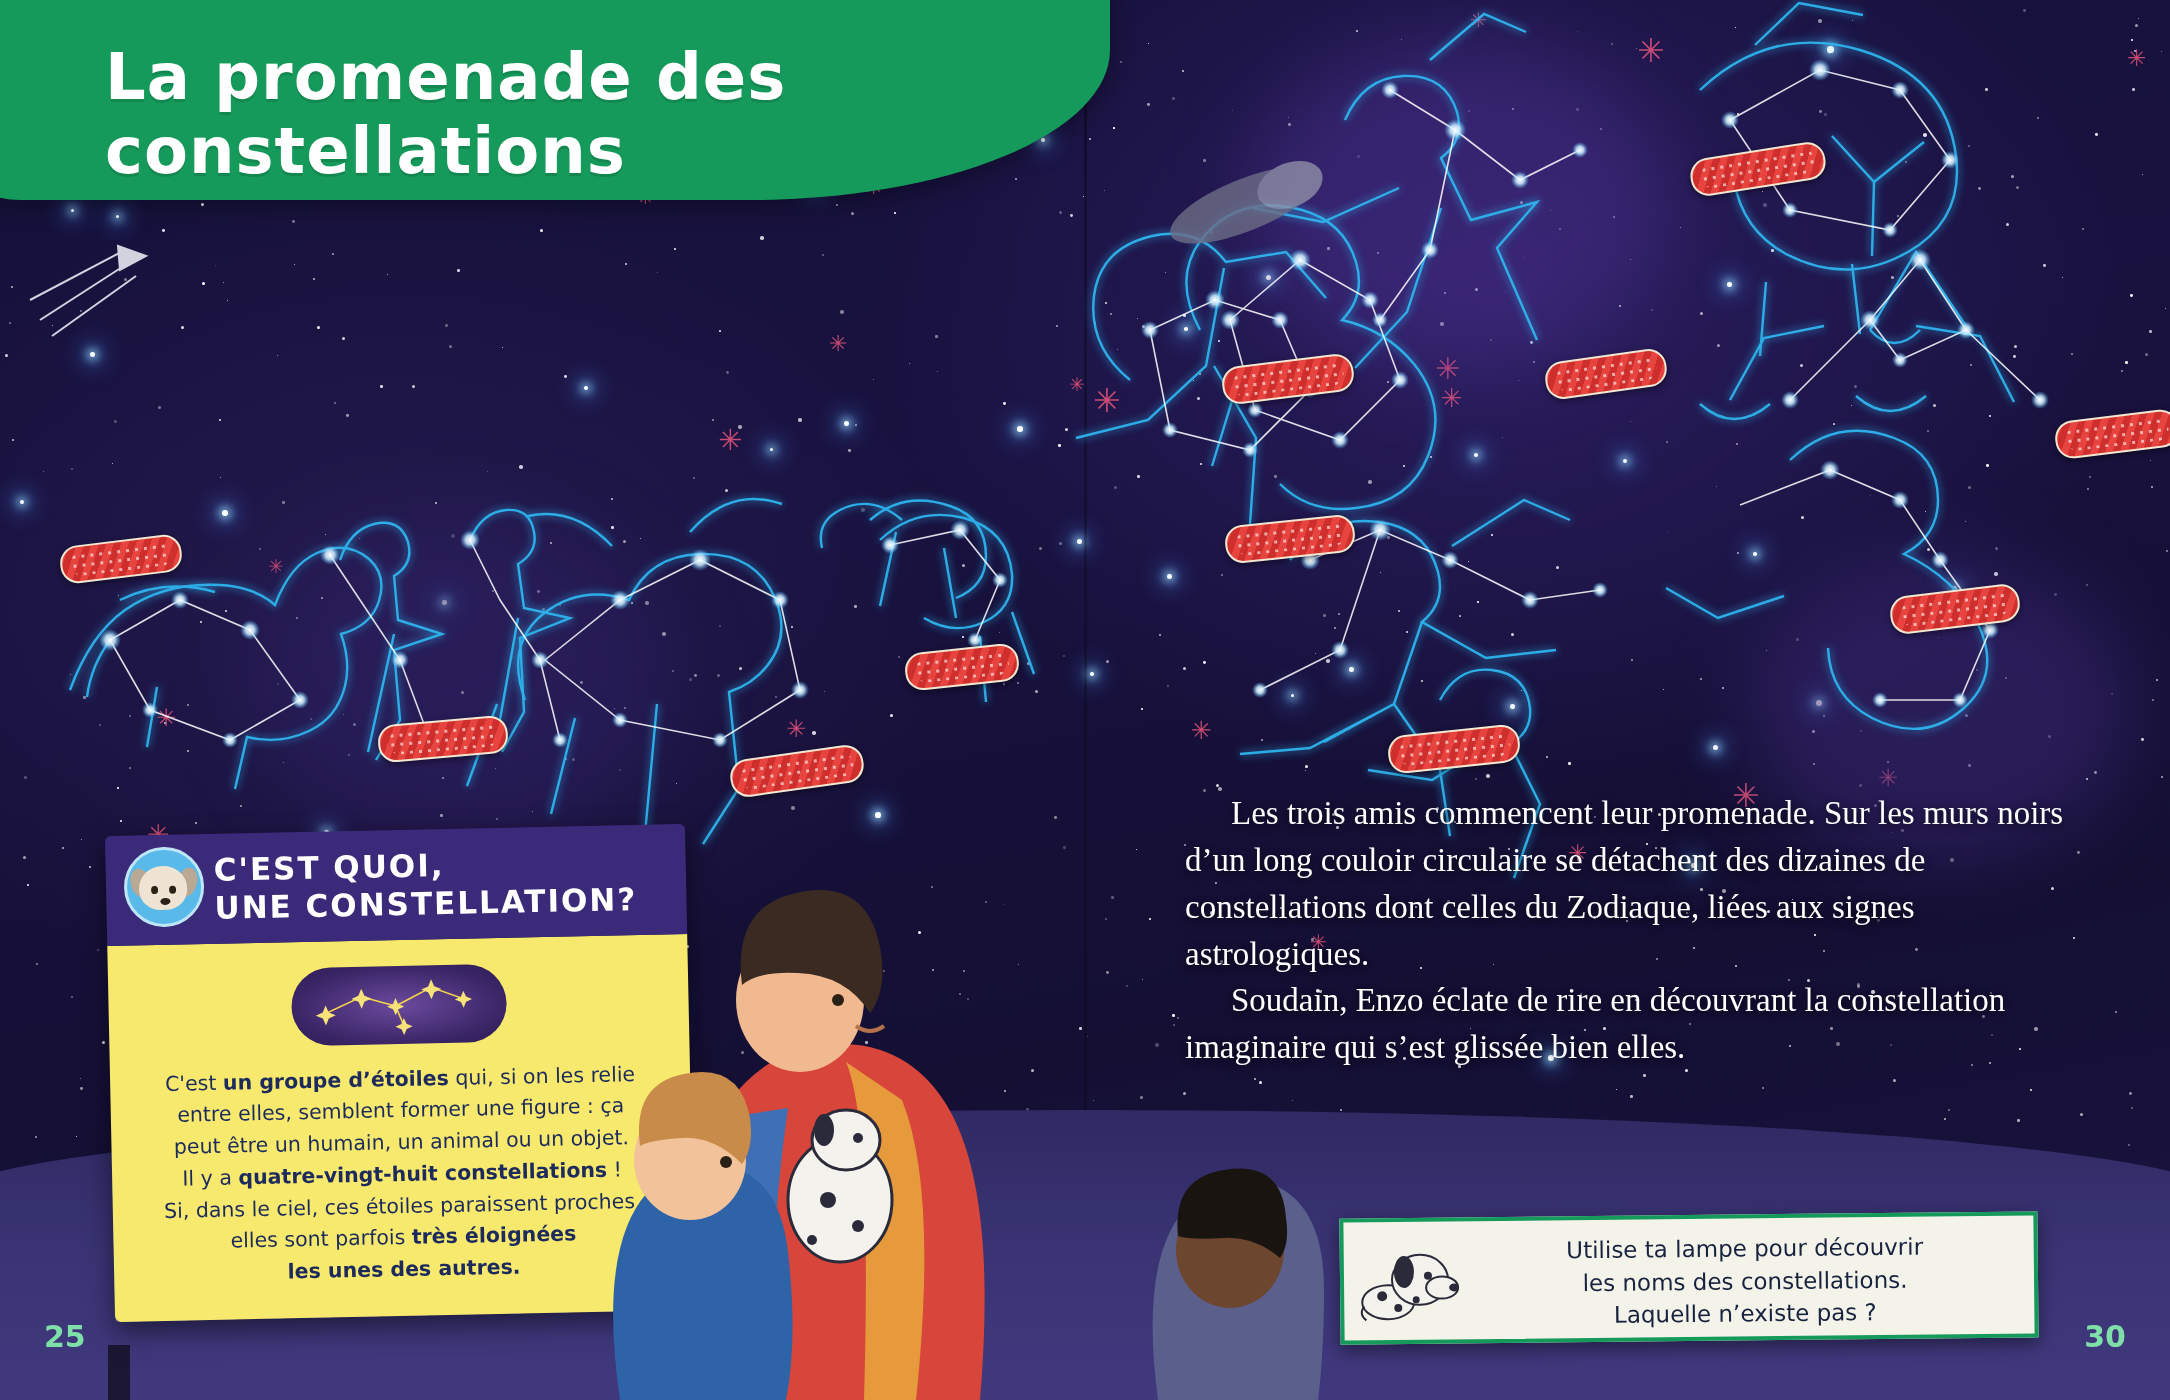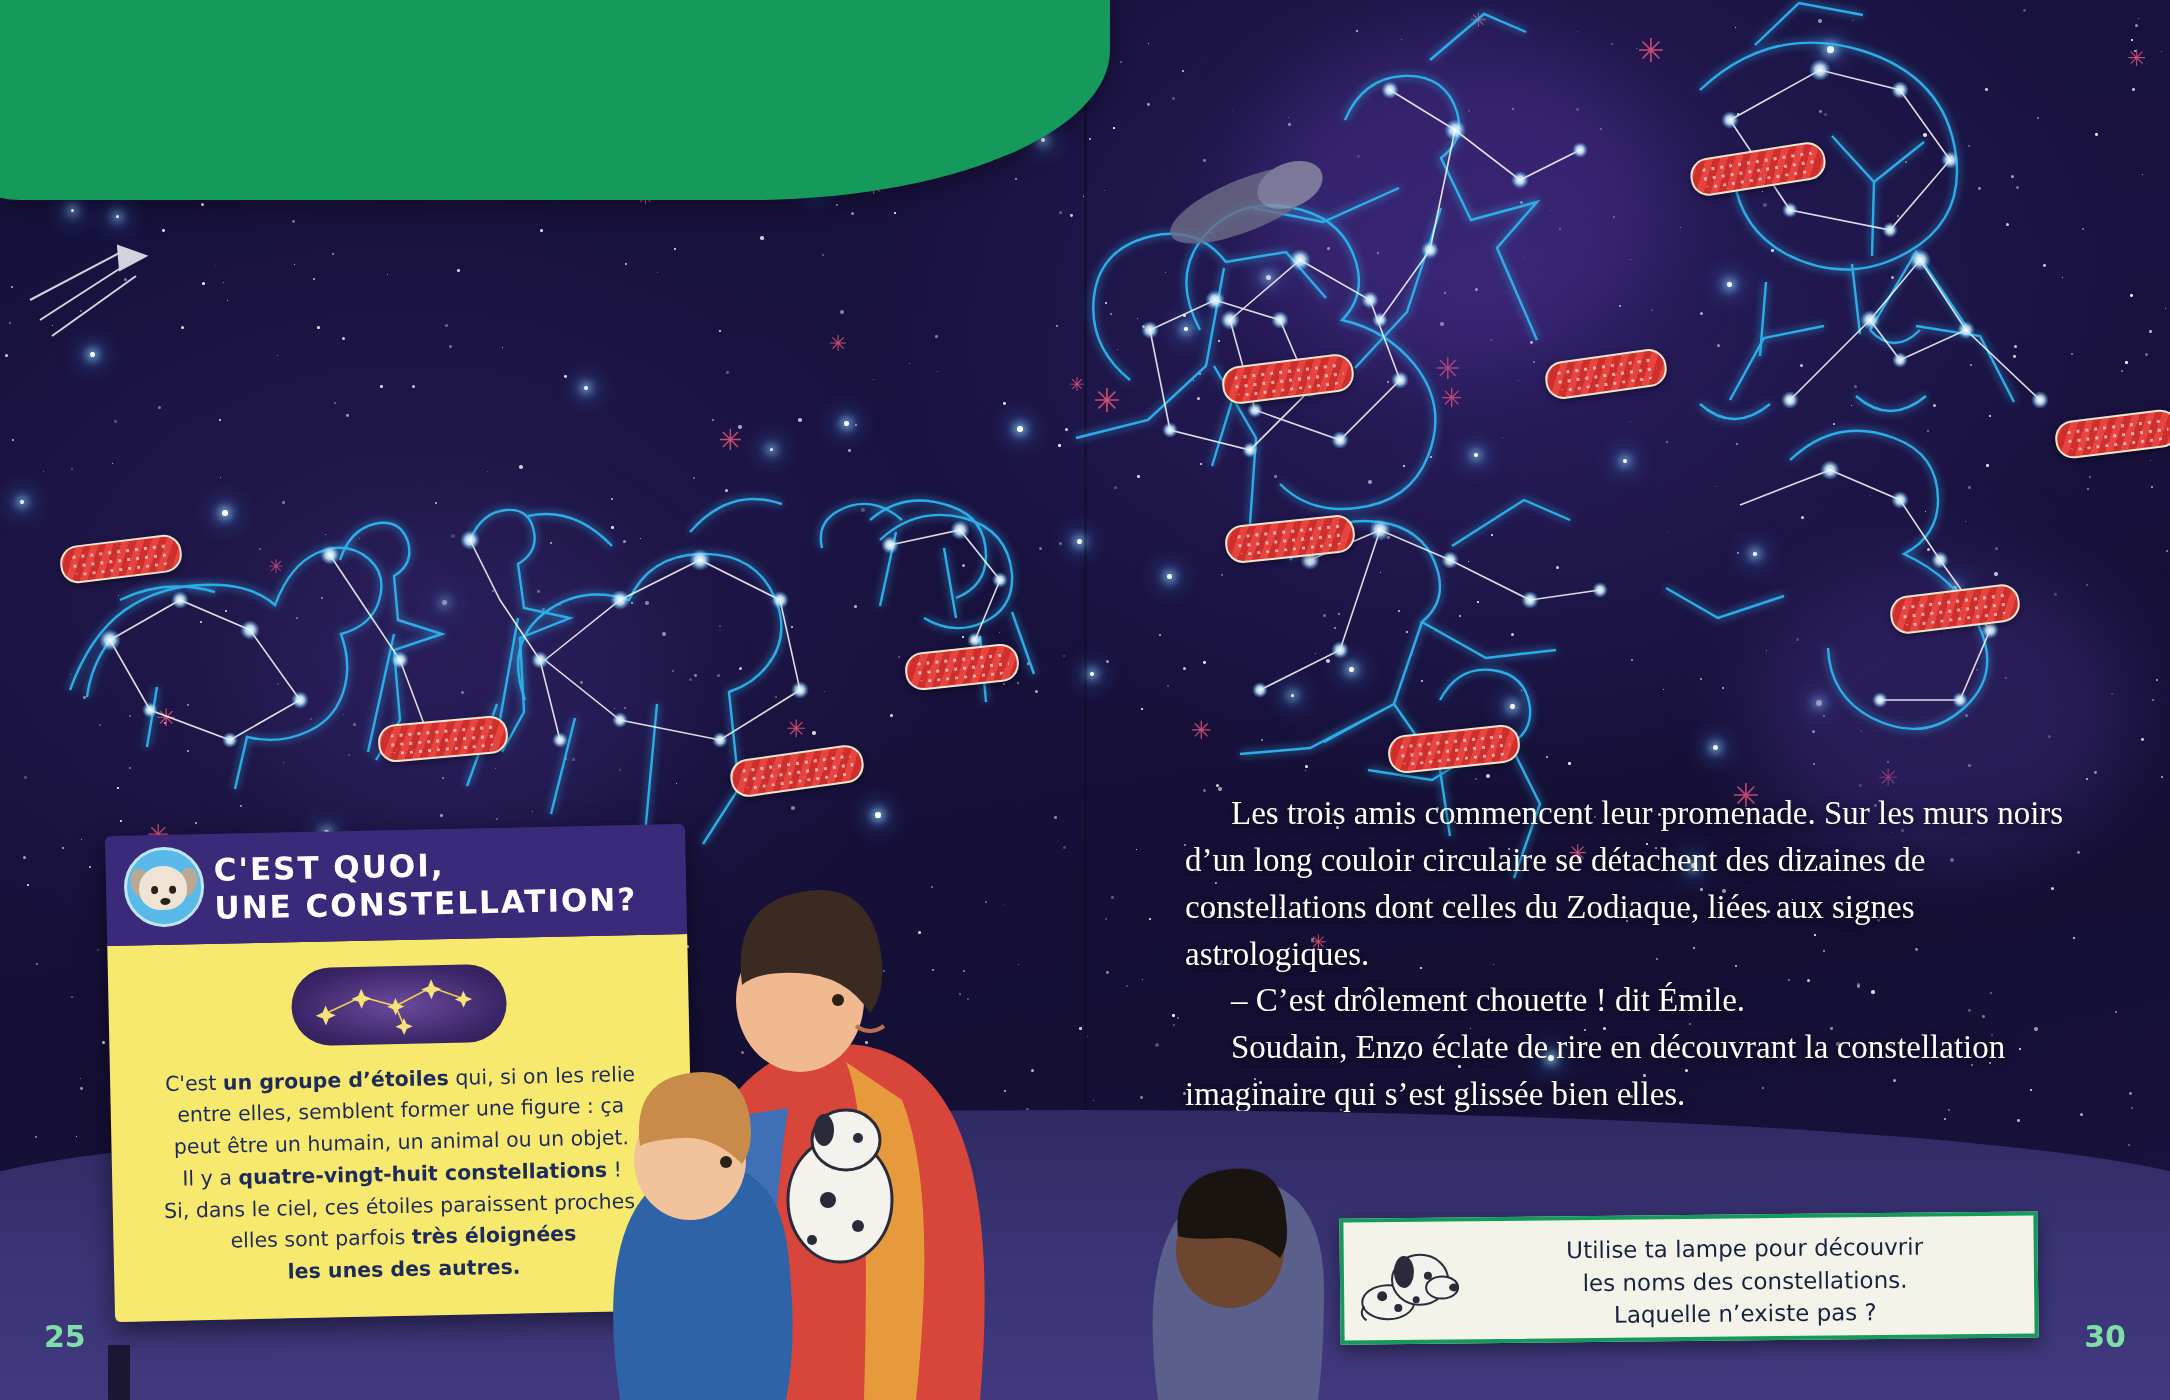--- a/index.html
+++ b/index.html
@@ -1166,27 +1166,27 @@
   <div class="namebar" style="left:1222px;top:360px;  width:128px; transform:rotate(-7deg);"></div>
   <div class="namebar" style="left:1225px;top:520px;  width:126px; transform:rotate(-6deg);"></div>
   <div class="namebar" style="left:1388px;top:730px;  width:128px; transform:rotate(-6deg);"></div>
   <div class="namebar" style="left:1690px;top:150px;  width:132px; transform:rotate(-9deg);"></div>
   <div class="namebar" style="left:2055px;top:415px;  width:120px; transform:rotate(-7deg);"></div>
   <div class="namebar" style="left:1890px;top:590px;  width:126px; transform:rotate(-7deg);"></div>
   <div class="namebar" style="left:1545px;top:355px;  width:118px; transform:rotate(-8deg);"></div>
 
   <div id="banner">
     <div id="banner-inner">
+      <div class="chapter-title">La promenade des constellations</div>
     </div>
   </div>
 
 
   <div class="bodytext" id="para-right">
     <p>Les trois amis commencent leur promenade. Sur les murs noirs d’un long couloir circulaire se détachent des dizaines de constellations dont celles du Zodiaque, liées aux signes astrologiques.</p>
-    <p>– C’est drôlement chouette ! dit Émile.</p>
     <p>Soudain, Enzo éclate de rire en découvrant la constellation imaginaire qui s’est glissée bien elles.</p>
   </div>
 
   <div id="floor"></div>
 
   <div id="info-panel">
     <div id="info-head">
       <div class="dog-badge">
         <div class="ear-l"></div>
           <div class="ear-r"></div>

